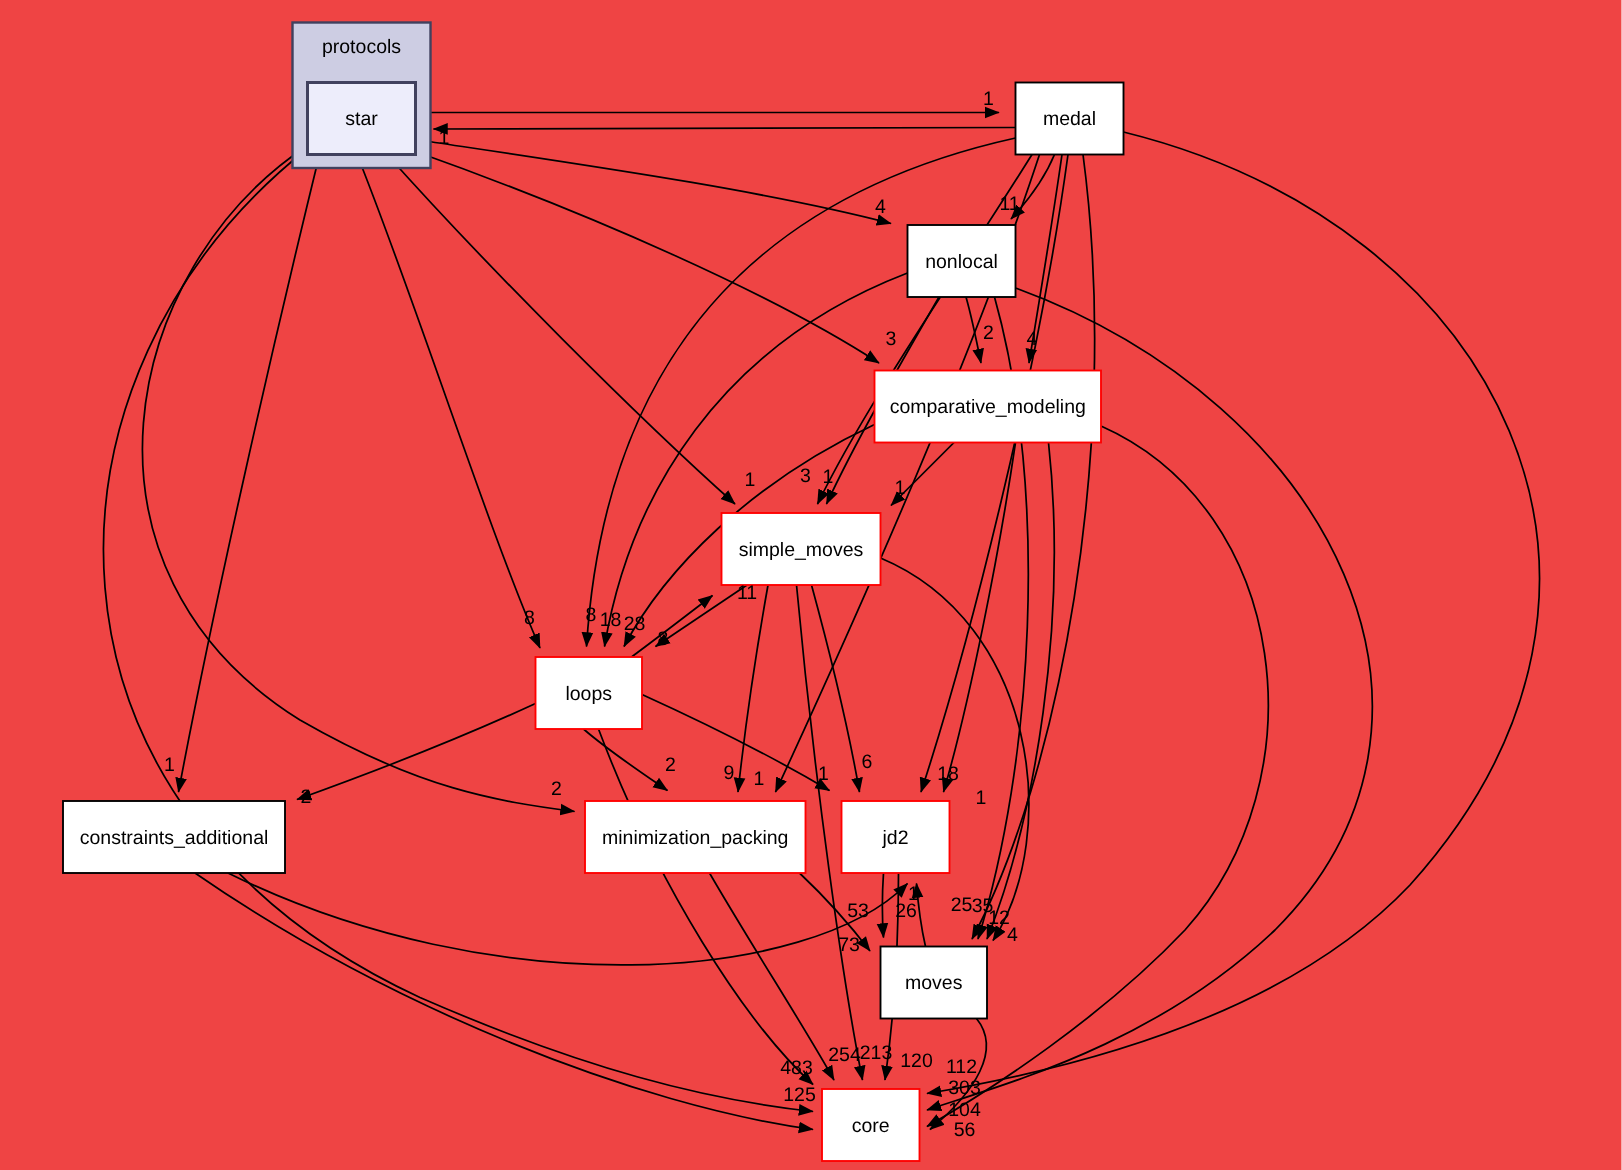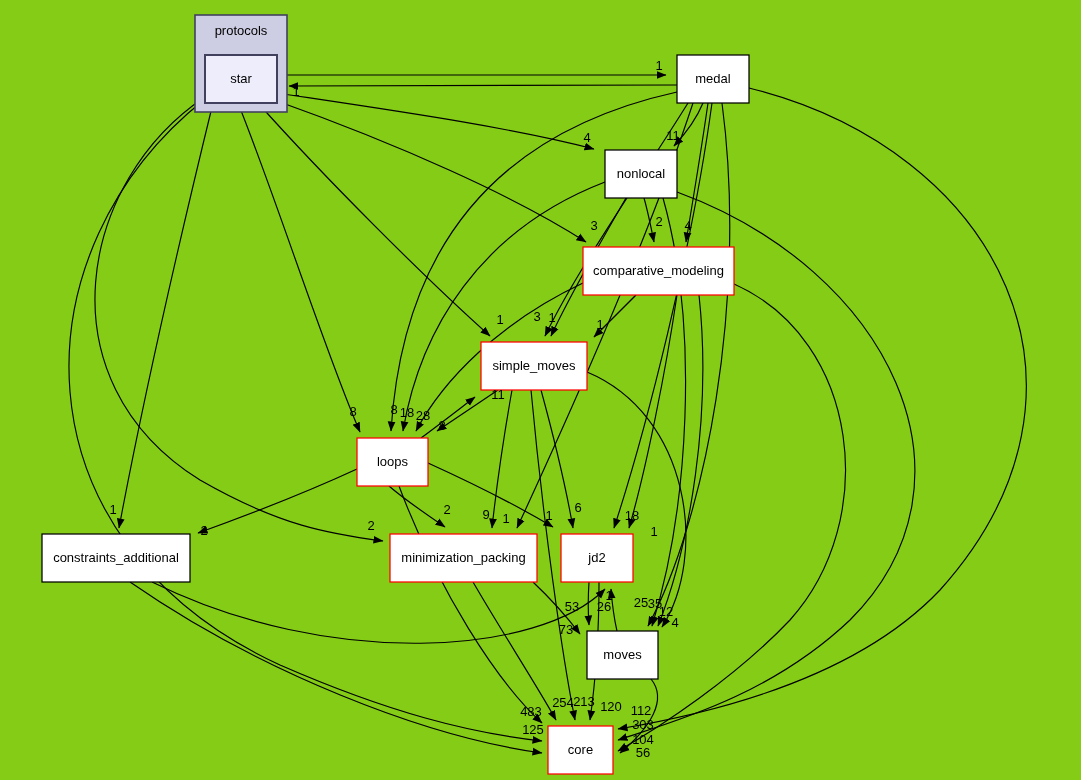--- a/index.html
+++ b/index.html
@@ -7,21 +7,21 @@
     padding: 0;
     background: #ffffff;
     width: 1081px;
     height: 780px;
     font-family: "Liberation Sans", sans-serif;
   }
   .canvas {
     position: relative;
     width: 1081px;
     height: 780px;
-    background: #84cc16;
+    background: #ef4444;
     overflow: hidden;
   }
   svg { display: block; }
   .edge-path {
     fill: none;
     stroke: #000000;
     stroke-width: 1.15;
   }
   .edge-label {
     font-size: 13px;

